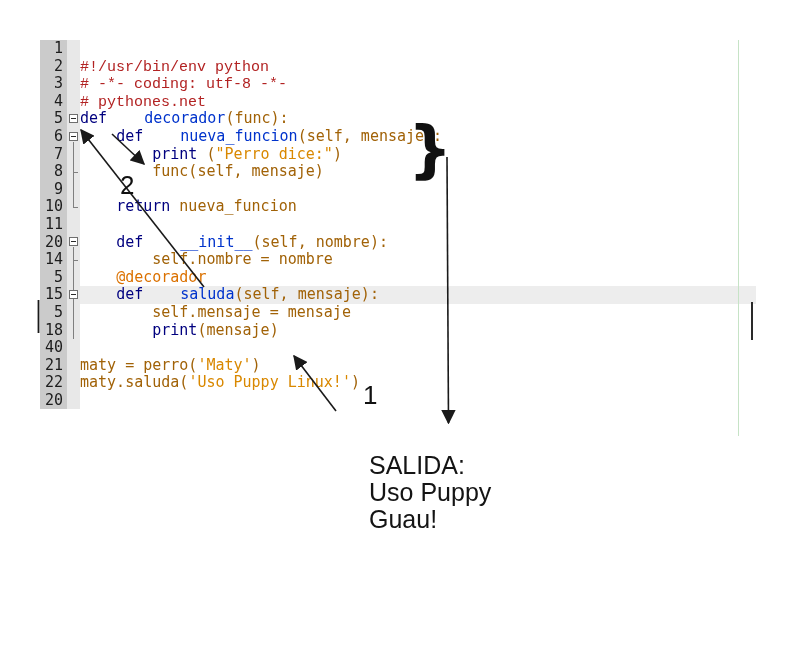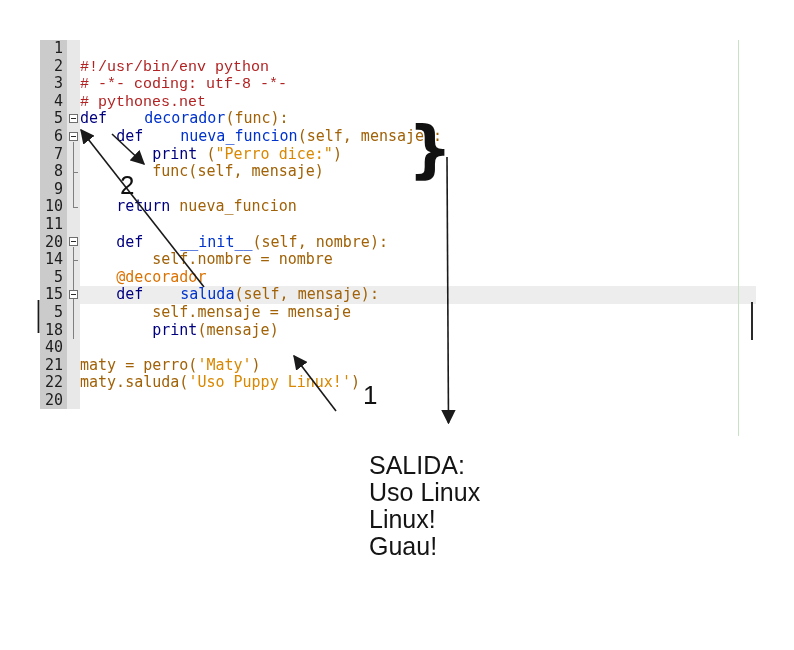--- a/index.html
+++ b/index.html
@@ -204,18 +204,17 @@
     <line x1="38.5" y1="300" x2="38.5" y2="333" stroke="#1a1a1a" stroke-width="1.8"></line>
     <line x1="752" y1="302" x2="752" y2="340" stroke="#2a2a2a" stroke-width="2"></line>
   </svg>
 
   <div class="brace">}</div>
   <div class="lbl lbl-2">2</div>
   <div class="lbl lbl-1">1</div>
 
   <div class="output">
       <div>SALIDA:</div>
-      <div>Uso Linux</div>
-      <div>Linux!</div>
+      <div>Uso Puppy</div>
       <div>Guau!</div>
     </div>
 
 </div>
 
 </body></html>

